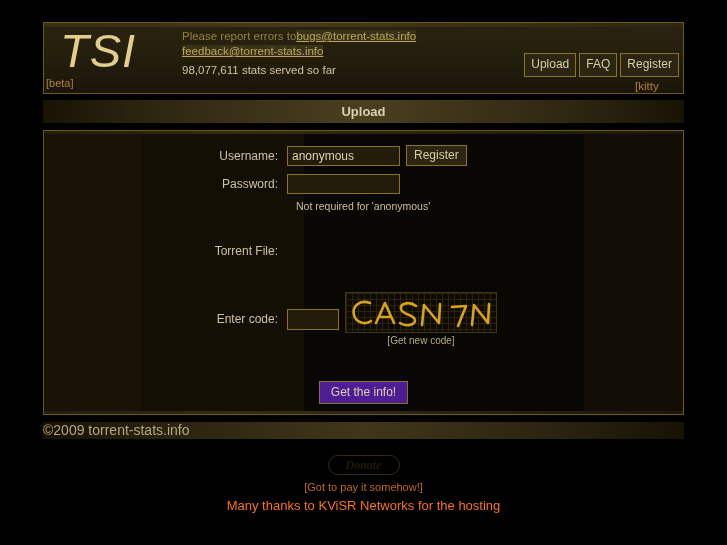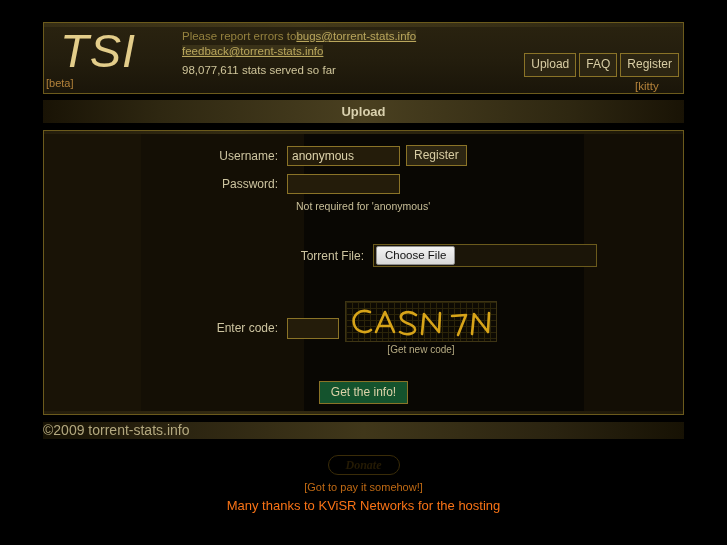--- a/index.html
+++ b/index.html
@@ -173,21 +173,21 @@
     color: #d8cda4;
     font-size: 12px;
     cursor: pointer;
   }
   .hint {
     margin: 6px 0 0 252px;
     color: #c9bf99;
     font-size: 10.5px;
   }
 
-  .row-file { margin-top: 32px; justify-content: center; }
+  .row-file { margin-top: 32px; }
   .filefield {
     position: relative;
     width: 224px; height: 23px;
     border: 1px solid #6b5a1c;
     background: #1b1508;
     display: flex;
     align-items: center;
   }
   .choose {
     margin: 2px;
@@ -225,21 +225,21 @@
 
   .submit-row {
     position: absolute;
     left: 0; right: 0; top: 251px;
     text-align: center;
     z-index: 3;
   }
   .submit-btn {
     padding: 3px 11px 4px 11px;
     border: 1px solid #8a7327;
-    background: #14532d;
+    background: #4c1d95;
     color: #ddd2a9;
     font-size: 12px;
     cursor: pointer;
   }
 
   
   .copybar {
     margin-top: 7px;
     height: 17px;
     line-height: 17px;
@@ -330,24 +330,20 @@
 
         <div class="row" style="margin-top:8px;">
           <div class="lab">Password:</div>
           <input class="fld fld-pass" type="password" value="" style="">
         </div>
 
         <div class="hint">Not required for 'anonymous'</div>
 
         <div class="row row-file">
           <div class="lab">Torrent File:</div>
-          <div class="filefield">
-            <span class="choose">Choose File</span>
-            <span></span>
-          </div>
         </div>
 
         <div class="row row-code">
           <div class="lab">Enter code:</div>
           <input class="fld fld-code" type="text" value="" style="">
           <div class="captcha-wrap">
             <div class="captcha">
               <svg width="152" height="41" viewBox="0 0 152 41">
                 <g fill="none" stroke="#d7a419" stroke-width="2.6" stroke-linecap="round" stroke-linejoin="round">
                   <path d="M24 10 C13 6, 6 14, 8 22 C10 30, 20 32, 25 28"></path>

